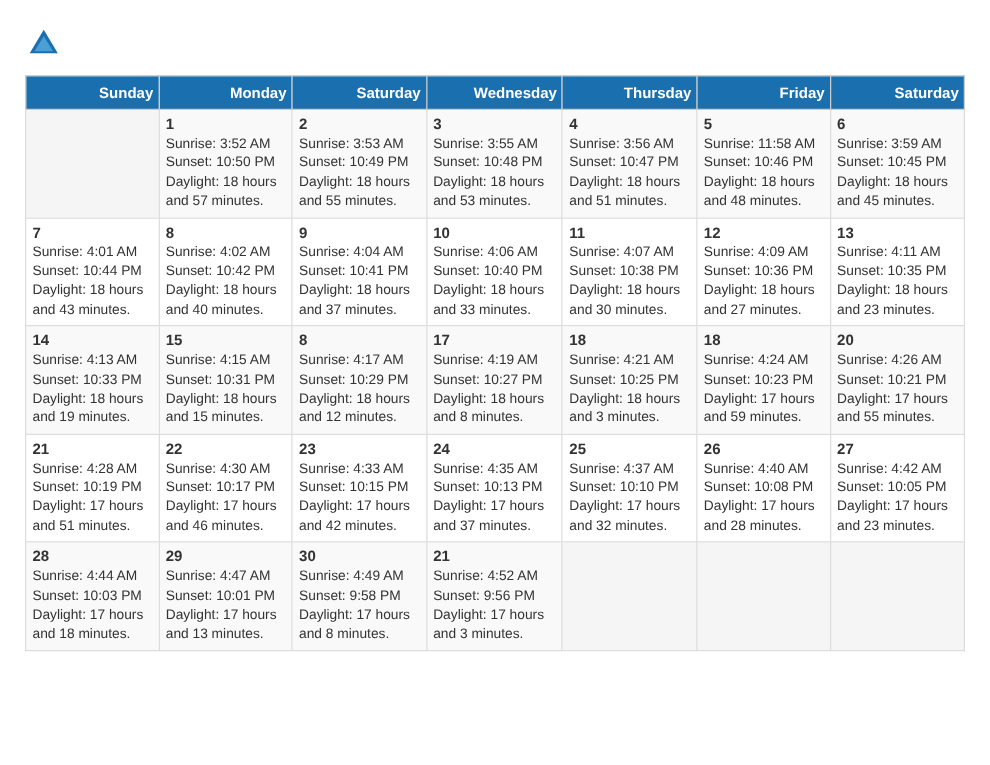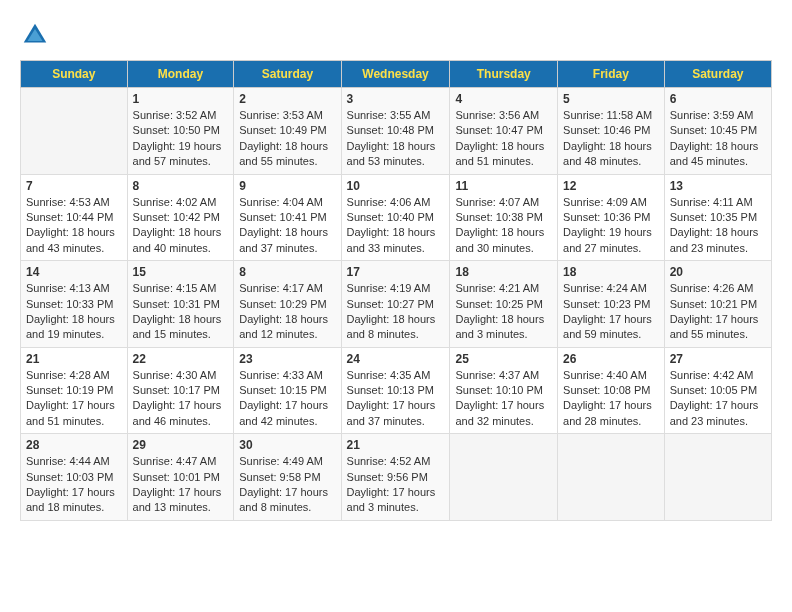--- a/index.html
+++ b/index.html
@@ -47,23 +47,23 @@
       font-size: 14px;
       color: #555;
     }
     table {
       width: 100%;
       border-collapse: collapse;
       font-size: 11px;
     }
     thead tr th {
       background-color: #1a6faf;
-      color: #fde047;
+      color: #ffffff;
       padding: 6px 4px;
-      text-align: center;
+      text-align: right;
       font-size: 12px;
       border: 1px solid #ccc;
     }
     tbody tr td {
       border: 1px solid #ddd;
       padding: 4px 5px;
       vertical-align: top;
       color: #333;
       width: 113px;
     }
@@ -118,21 +118,21 @@
         <th>Saturday</th>
       </tr>
   </thead>
   <tbody id="calendar-body">
   <tr>
         <td class="empty-cell"></td>
         <td>
           <span class="day-number">1</span>
           <span class="cell-line">Sunrise: 3:52 AM</span>
           <span class="cell-line">Sunset: 10:50 PM</span>
-          <span class="cell-line">Daylight: 19 hours and 57 minutes.</span>
+          <span class="cell-line">Daylight: 18 hours and 57 minutes.</span>
         </td>
         <td>
           <span class="day-number">2</span>
           <span class="cell-line">Sunrise: 3:53 AM</span>
           <span class="cell-line">Sunset: 10:49 PM</span>
           <span class="cell-line">Daylight: 18 hours and 55 minutes.</span>
         </td>
         <td>
           <span class="day-number">3</span>
           <span class="cell-line">Sunrise: 3:55 AM</span>
@@ -154,21 +154,21 @@
         <td>
           <span class="day-number">6</span>
           <span class="cell-line">Sunrise: 3:59 AM</span>
           <span class="cell-line">Sunset: 10:45 PM</span>
           <span class="cell-line">Daylight: 18 hours and 45 minutes.</span>
         </td>
       </tr>
       <tr>
         <td>
           <span class="day-number">7</span>
-          <span class="cell-line">Sunrise: 4:53 AM</span>
+          <span class="cell-line">Sunrise: 4:01 AM</span>
           <span class="cell-line">Sunset: 10:44 PM</span>
           <span class="cell-line">Daylight: 18 hours and 43 minutes.</span>
         </td>
         <td>
           <span class="day-number">8</span>
           <span class="cell-line">Sunrise: 4:02 AM</span>
           <span class="cell-line">Sunset: 10:42 PM</span>
           <span class="cell-line">Daylight: 18 hours and 40 minutes.</span>
         </td>
         <td>
@@ -186,21 +186,21 @@
         <td>
           <span class="day-number">11</span>
           <span class="cell-line">Sunrise: 4:07 AM</span>
           <span class="cell-line">Sunset: 10:38 PM</span>
           <span class="cell-line">Daylight: 18 hours and 30 minutes.</span>
         </td>
         <td>
           <span class="day-number">12</span>
           <span class="cell-line">Sunrise: 4:09 AM</span>
           <span class="cell-line">Sunset: 10:36 PM</span>
-          <span class="cell-line">Daylight: 19 hours and 27 minutes.</span>
+          <span class="cell-line">Daylight: 18 hours and 27 minutes.</span>
         </td>
         <td>
           <span class="day-number">13</span>
           <span class="cell-line">Sunrise: 4:11 AM</span>
           <span class="cell-line">Sunset: 10:35 PM</span>
           <span class="cell-line">Daylight: 18 hours and 23 minutes.</span>
         </td>
       </tr>
       <tr>
         <td>

